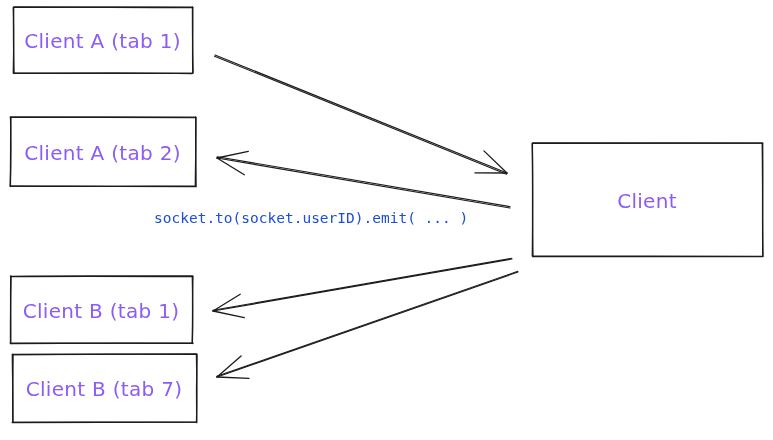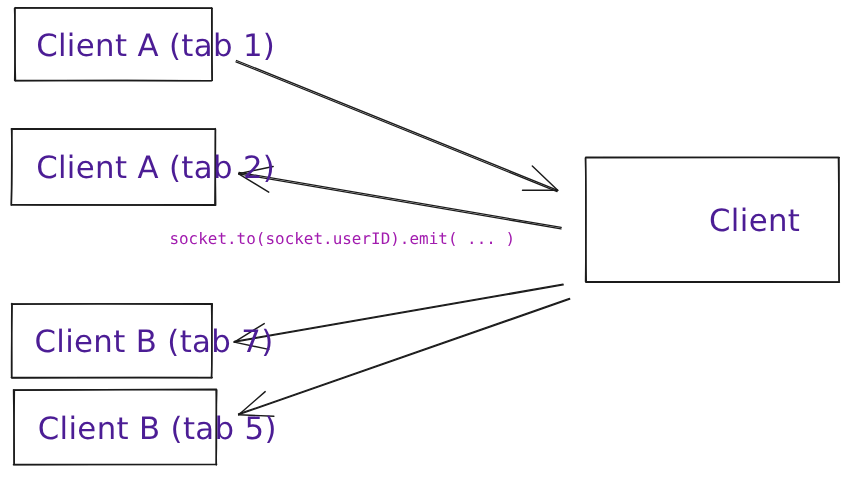--- a/index.html
+++ b/index.html
@@ -20,33 +20,32 @@
     left: 0;
     top: 0;
     width: 773px;
     height: 440px;
   }
   .node {
     position: absolute;
     display: flex;
     align-items: center;
     justify-content: center;
-    color: #4c1d95;
-    font-size: 28px;
+    color: #8b5cf6;
+    font-size: 20px;
     letter-spacing: 0.3px;
     white-space: nowrap;
     z-index: 2;
-    padding-left: 39px;
   }
   .edge-label {
     position: absolute;
     font-family: "DejaVu Sans Mono", monospace;
     font-size: 14.5px;
     line-height: 20px;
-    color: #a21caf;
+    color: #1d4ed8;
     white-space: pre;
     z-index: 2;
   }
 </style>
 </head>
 <body>
 
 <div class="stage">
 
   <svg class="wires" id="wires" viewBox="0 0 773 440" xmlns="http://www.w3.org/2000/svg">
@@ -80,25 +79,25 @@
 
   <div class="node" style="left:13px; top:8px; width:179px; height:66px;">
     <span>Client A (tab 1)</span>
   </div>
 
   <div class="node" style="left:10px; top:118px; width:185px; height:69px;">
     <span>Client A (tab 2)</span>
   </div>
 
   <div class="node" style="left:10px; top:277px; width:182px; height:67px;">
-    <span>Client B (tab 7)</span>
+    <span>Client B (tab 1)</span>
   </div>
 
   <div class="node" style="left:12px; top:355px; width:184px; height:68px;">
-    <span>Client B (tab 5)</span>
+    <span>Client B (tab 7)</span>
   </div>
 
   <div class="node" style="left:532px; top:144px; width:230px; height:113px;">
     <span>Client</span>
   </div>
 
   <div class="edge-label" style="left:154px; top:208px;">socket.to(socket.userID).emit( ... )</div>
 
 
 </div>

